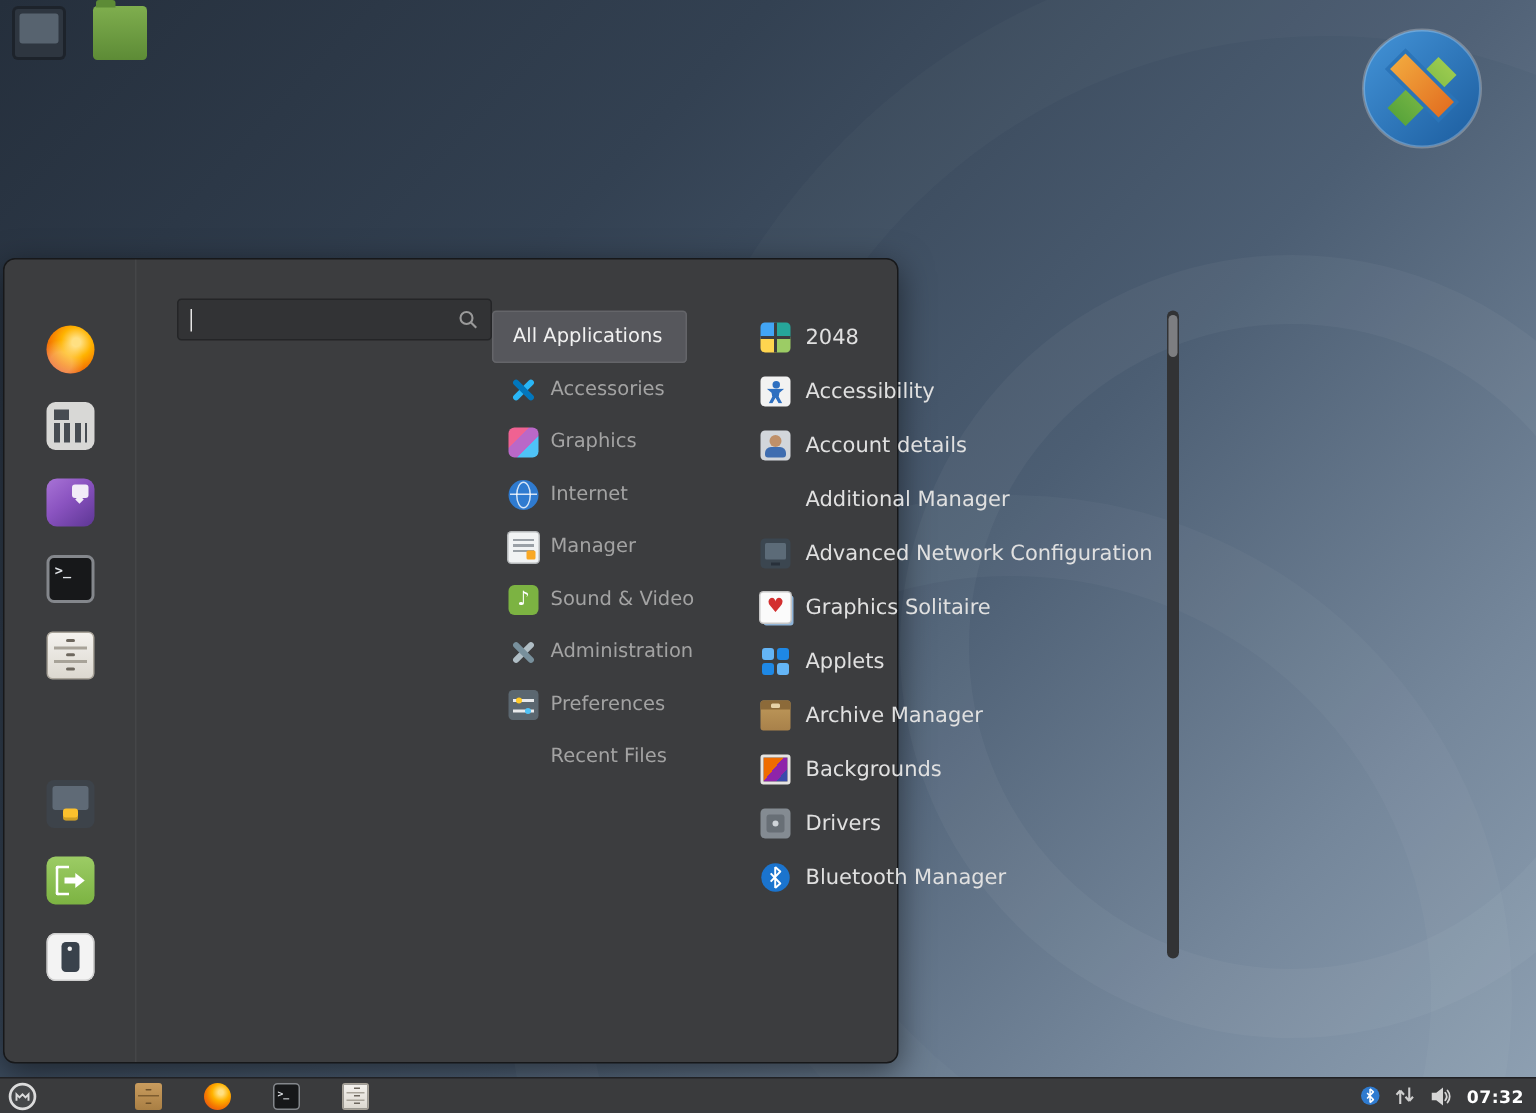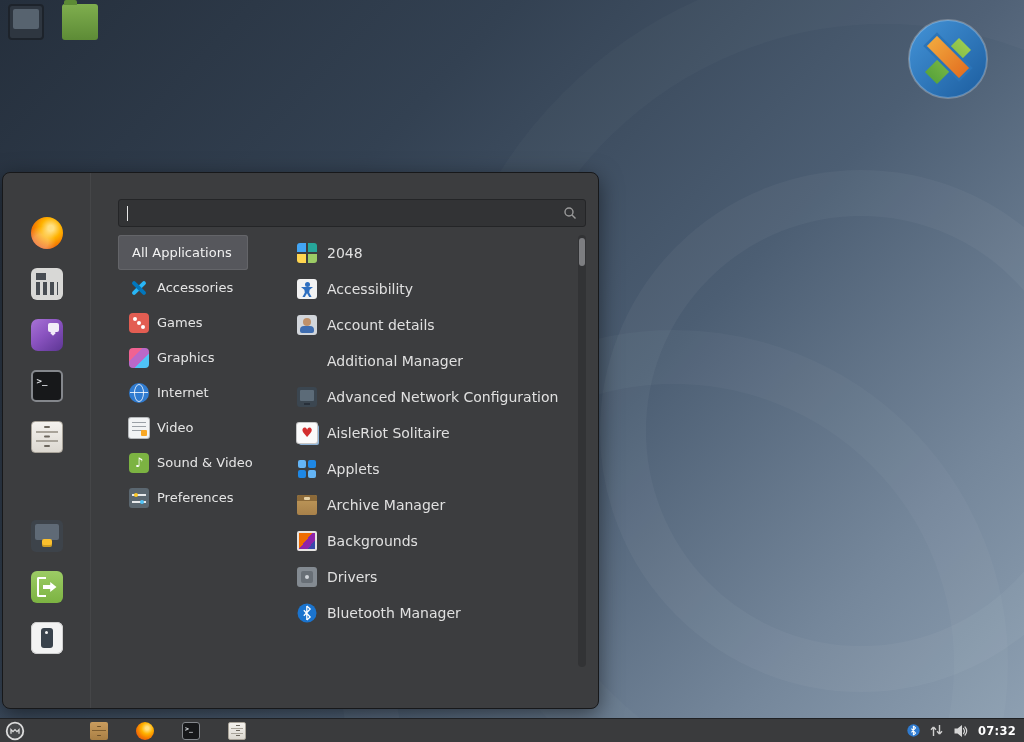--- a/index.html
+++ b/index.html
@@ -35,38 +35,38 @@
     box-shadow:0 6px 22px rgba(0,0,0,.5);
     display:flex;box-sizing:border-box;
   }
   .sidebar{
     width:88px;box-sizing:border-box;display:flex;flex-direction:column;align-items:center;
     padding:40px 0 50px 0;gap:11px;border-right:1px solid rgba(255,255,255,.05);
   }
   .fav-btn{width:40px;height:40px;display:flex;align-items:center;justify-content:center;border-radius:4px;cursor:default}
   .fav-btn.session-first{margin-top:auto}
 
-  .main{flex:1;display:flex;flex-direction:column;padding:26px 12px 0 27px;box-sizing:border-box;min-width:0}
+  .main{flex:1;display:flex;flex-direction:row;padding:26px 12px 0 27px;box-sizing:border-box;min-width:0}
 
   .search{
     height:28px;background:#323335;border:1px solid #242527;border-radius:3px;
     display:flex;align-items:center;padding:0 8px;box-sizing:border-box;
   }
   .caret{width:1px;height:15px;background:#e6e6e6;margin-right:3px;flex:none}
   .search input{
     flex:1;background:transparent;border:none;outline:none;color:#eaeaea;
     font-size:13px;font-family:inherit;min-width:0;
   }
   .search svg{flex:none}
 
   .columns{display:flex;margin-top:8px;position:relative;flex:1}
   .cat-col{width:130px;flex:none}
   .cat-row{
     display:flex;align-items:center;gap:8px;height:35px;padding-left:11px;
-    border-radius:3px;color:#e5e5e5;font-size:13px;white-space:nowrap;box-sizing:border-box;
+    border-radius:3px;color:#a3a3a3;font-size:13px;white-space:nowrap;box-sizing:border-box;
   }
   .cat-row.noicon{padding-left:14px}
   .cat-row.indent{padding-left:39px}
   .cat-row.selected{background:#56575c;box-shadow:inset 0 0 0 1px #646569;color:#f1f1f1}
 
   .app-col{width:285px;margin-left:43px;flex:none}
   .app-row{
     display:flex;align-items:center;gap:10px;height:36px;padding-left:6px;
     color:#e0e0e0;font-size:14px;white-space:nowrap;box-sizing:border-box;
   }
@@ -292,43 +292,46 @@
 
         <div class="cat-col">
           <div class="cat-row noicon selected">
             <span>All Applications</span>
           </div>
           <div class="cat-row">
             <span class="ic c-accessories"></span>
             <span>Accessories</span>
           </div>
           <div class="cat-row">
-            <span class="ic c-games"></span>
-            <span>Games</span>
-          </div>
-          <div class="cat-row">
             <span class="ic c-graphics"></span>
             <span>Graphics</span>
           </div>
           <div class="cat-row">
             <span class="ic c-internet"></span>
             <span>Internet</span>
           </div>
           <div class="cat-row">
             <span class="ic c-office"></span>
-            <span>Video</span>
+            <span>Manager</span>
           </div>
           <div class="cat-row">
             <span class="ic c-sound"></span>
             <span>Sound &amp; Video</span>
           </div>
           <div class="cat-row">
+            <span class="ic c-admin"></span>
+            <span>Administration</span>
+          </div>
+          <div class="cat-row">
             <span class="ic c-prefs"></span>
             <span>Preferences</span>
           </div>
+          <div class="cat-row indent">
+            <span>Recent Files</span>
+          </div>
         </div>
 
         <div class="app-col">
           <div class="app-row">
             <span class="ic i-2048"></span>
             <span>2048</span>
           </div>
           <div class="app-row">
             <span class="ic i-accessibility"></span>
             <span>Accessibility</span>
@@ -339,21 +342,21 @@
           </div>
           <div class="app-row indent">
             <span>Additional Manager</span>
           </div>
           <div class="app-row">
             <span class="ic i-netconf"></span>
             <span>Advanced Network Configuration</span>
           </div>
           <div class="app-row">
             <span class="ic i-cards"></span>
-            <span>AisleRiot Solitaire</span>
+            <span>Graphics Solitaire</span>
           </div>
           <div class="app-row">
             <span class="ic i-applets"></span>
             <span>Applets</span>
           </div>
           <div class="app-row">
             <span class="ic i-archive"></span>
             <span>Archive Manager</span>
           </div>
           <div class="app-row">

